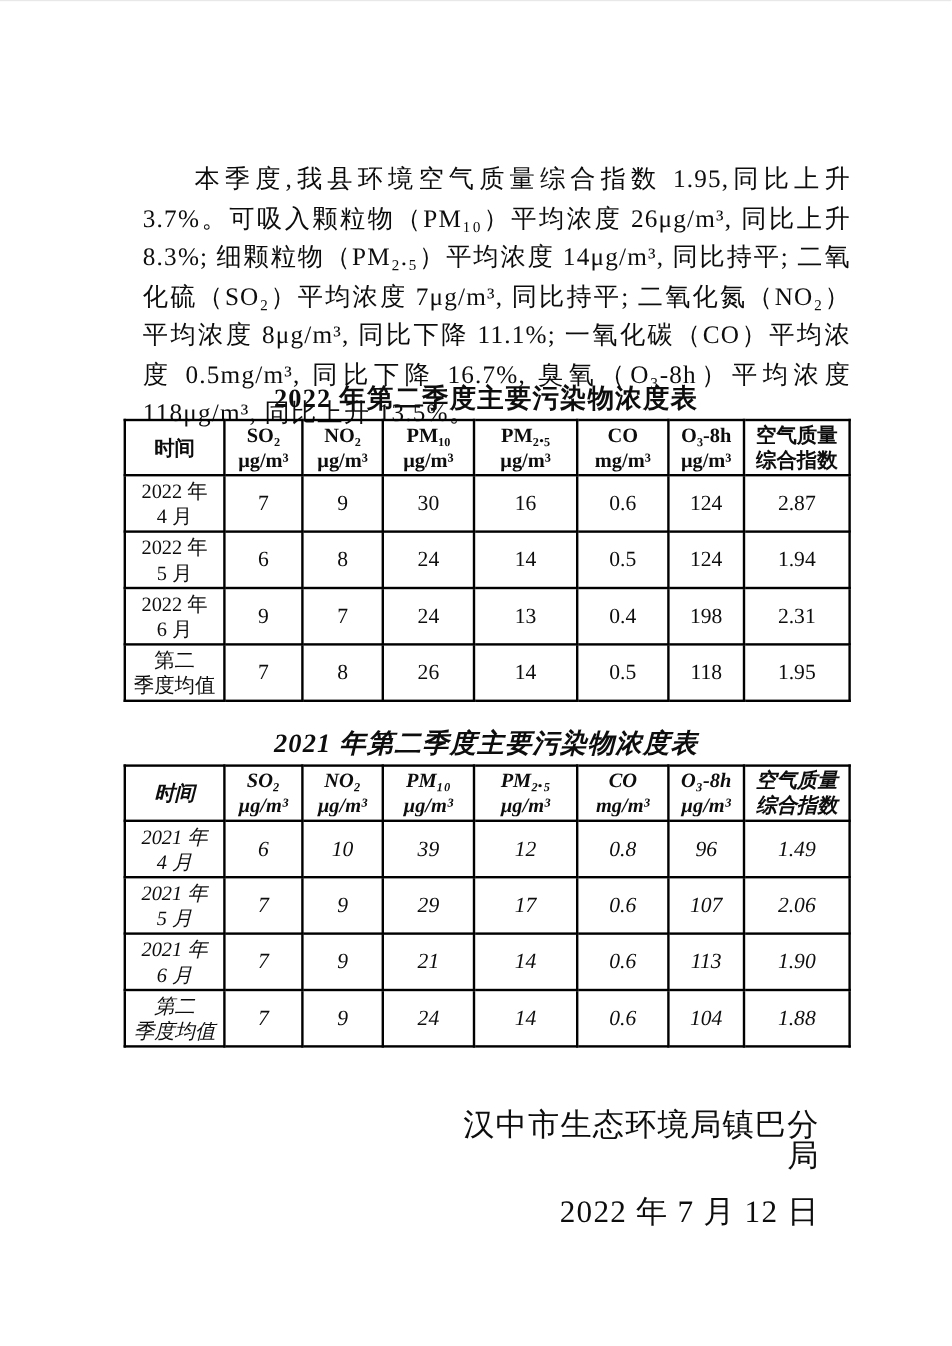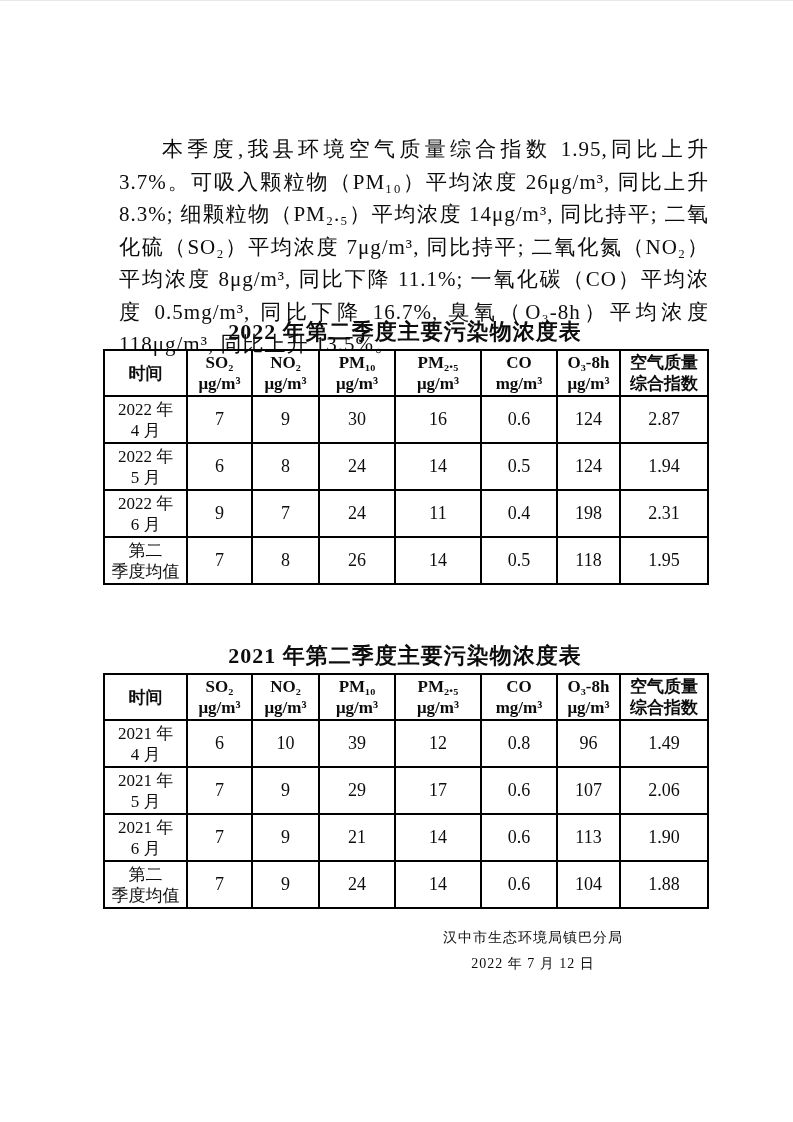--- a/index.html
+++ b/index.html
@@ -35,21 +35,21 @@
     text-align: justify;
     text-indent: 43px;
   }
   
   .table-block {
     position: absolute;
     left: 103px;
     width: 604px;
   }
   .table-block.first  { top: 318px; }
-  .table-block.second { top: 642px; }
+  .table-block.second { top: 606px; font-style: italic; }
   .table-title {
     margin: 0 0 4px 0;
     font-size: 22px;
     line-height: 26px;
     font-weight: bold;
     text-align: center;
     letter-spacing: 1px;
   }
   table.data-table {
     width: 604px;
@@ -89,26 +89,26 @@
   col.c4 { width: 86px; }
   col.c5 { width: 76px; }
   col.c6 { width: 63px; }
   col.c7 { width: 88px; }
   
   .footer {
     position: absolute;
     top: 924px;
     left: 383px;
     width: 300px;
-    text-align: center;
-    font-size: 14px;
+    text-align: right;
+    font-size: 26px;
     letter-spacing: 1px;
   }
   .footer .sig  { line-height: 26px; }
-  .footer .date { line-height: 26px; }
+  .footer .date { line-height: 26px; margin-top: 20px; }
 </style>
 </head>
 <body>
 
 <div class="page">
 
   <p class="intro">本季度,我县环境空气质量综合指数 1.95,同比上升 3.7%。可吸入颗粒物（PM₁₀）平均浓度 26μg/m³, 同比上升 8.3%; 细颗粒物（PM₂.₅）平均浓度 14μg/m³, 同比持平; 二氧化硫（SO₂）平均浓度 7μg/m³, 同比持平; 二氧化氮（NO₂）平均浓度 8μg/m³, 同比下降 11.1%; 一氧化碳（CO）平均浓度 0.5mg/m³, 同比下降 16.7%, 臭氧（O₃-8h）平均浓度 118μg/m³, 同比上升 13.5%。</p>
 
   <section class="table-block first">
     <h2 class="table-title">2022 年第二季度主要污染物浓度表</h2>
@@ -164,21 +164,21 @@
             <td>0.5</td>
             <td>124</td>
             <td>1.94</td>
           </tr>
           <tr>
             <td>2022 年
 6 月</td>
             <td>9</td>
             <td>7</td>
             <td>24</td>
-            <td>11</td>
+            <td>13</td>
             <td>0.4</td>
             <td>198</td>
             <td>2.31</td>
           </tr>
           <tr>
             <td>第二
 季度均值</td>
             <td>7</td>
             <td>8</td>
             <td>26</td>

